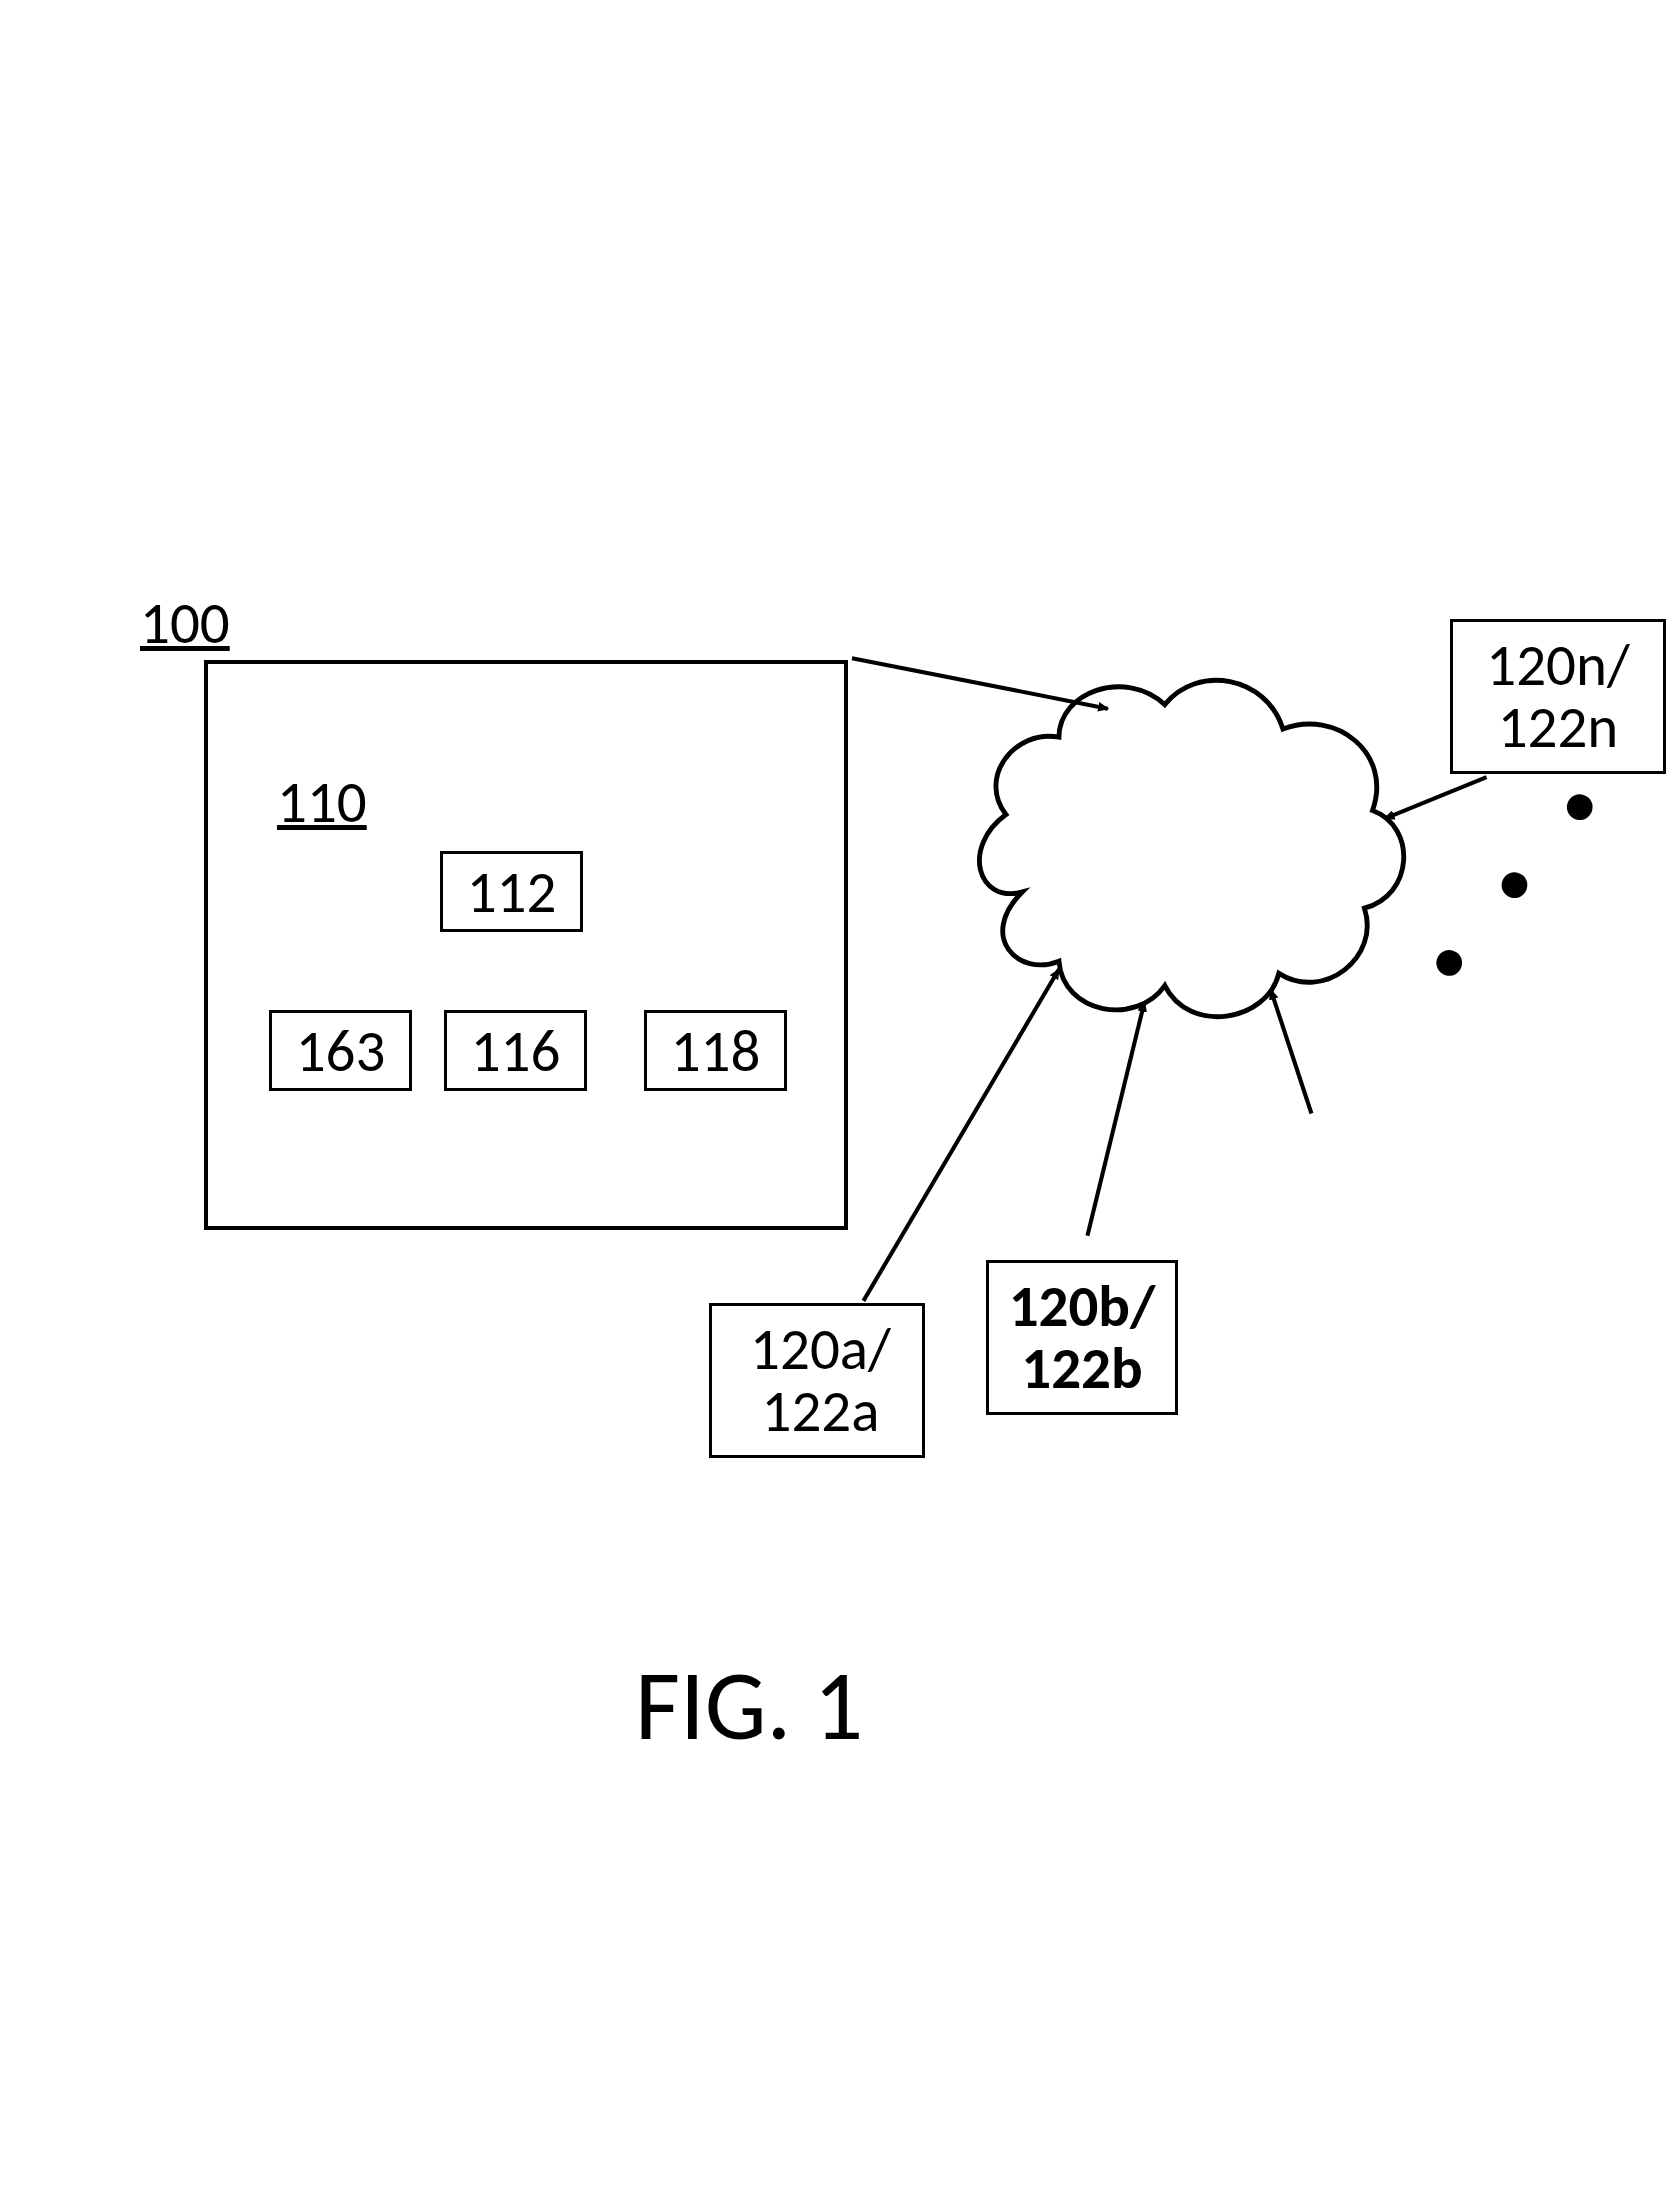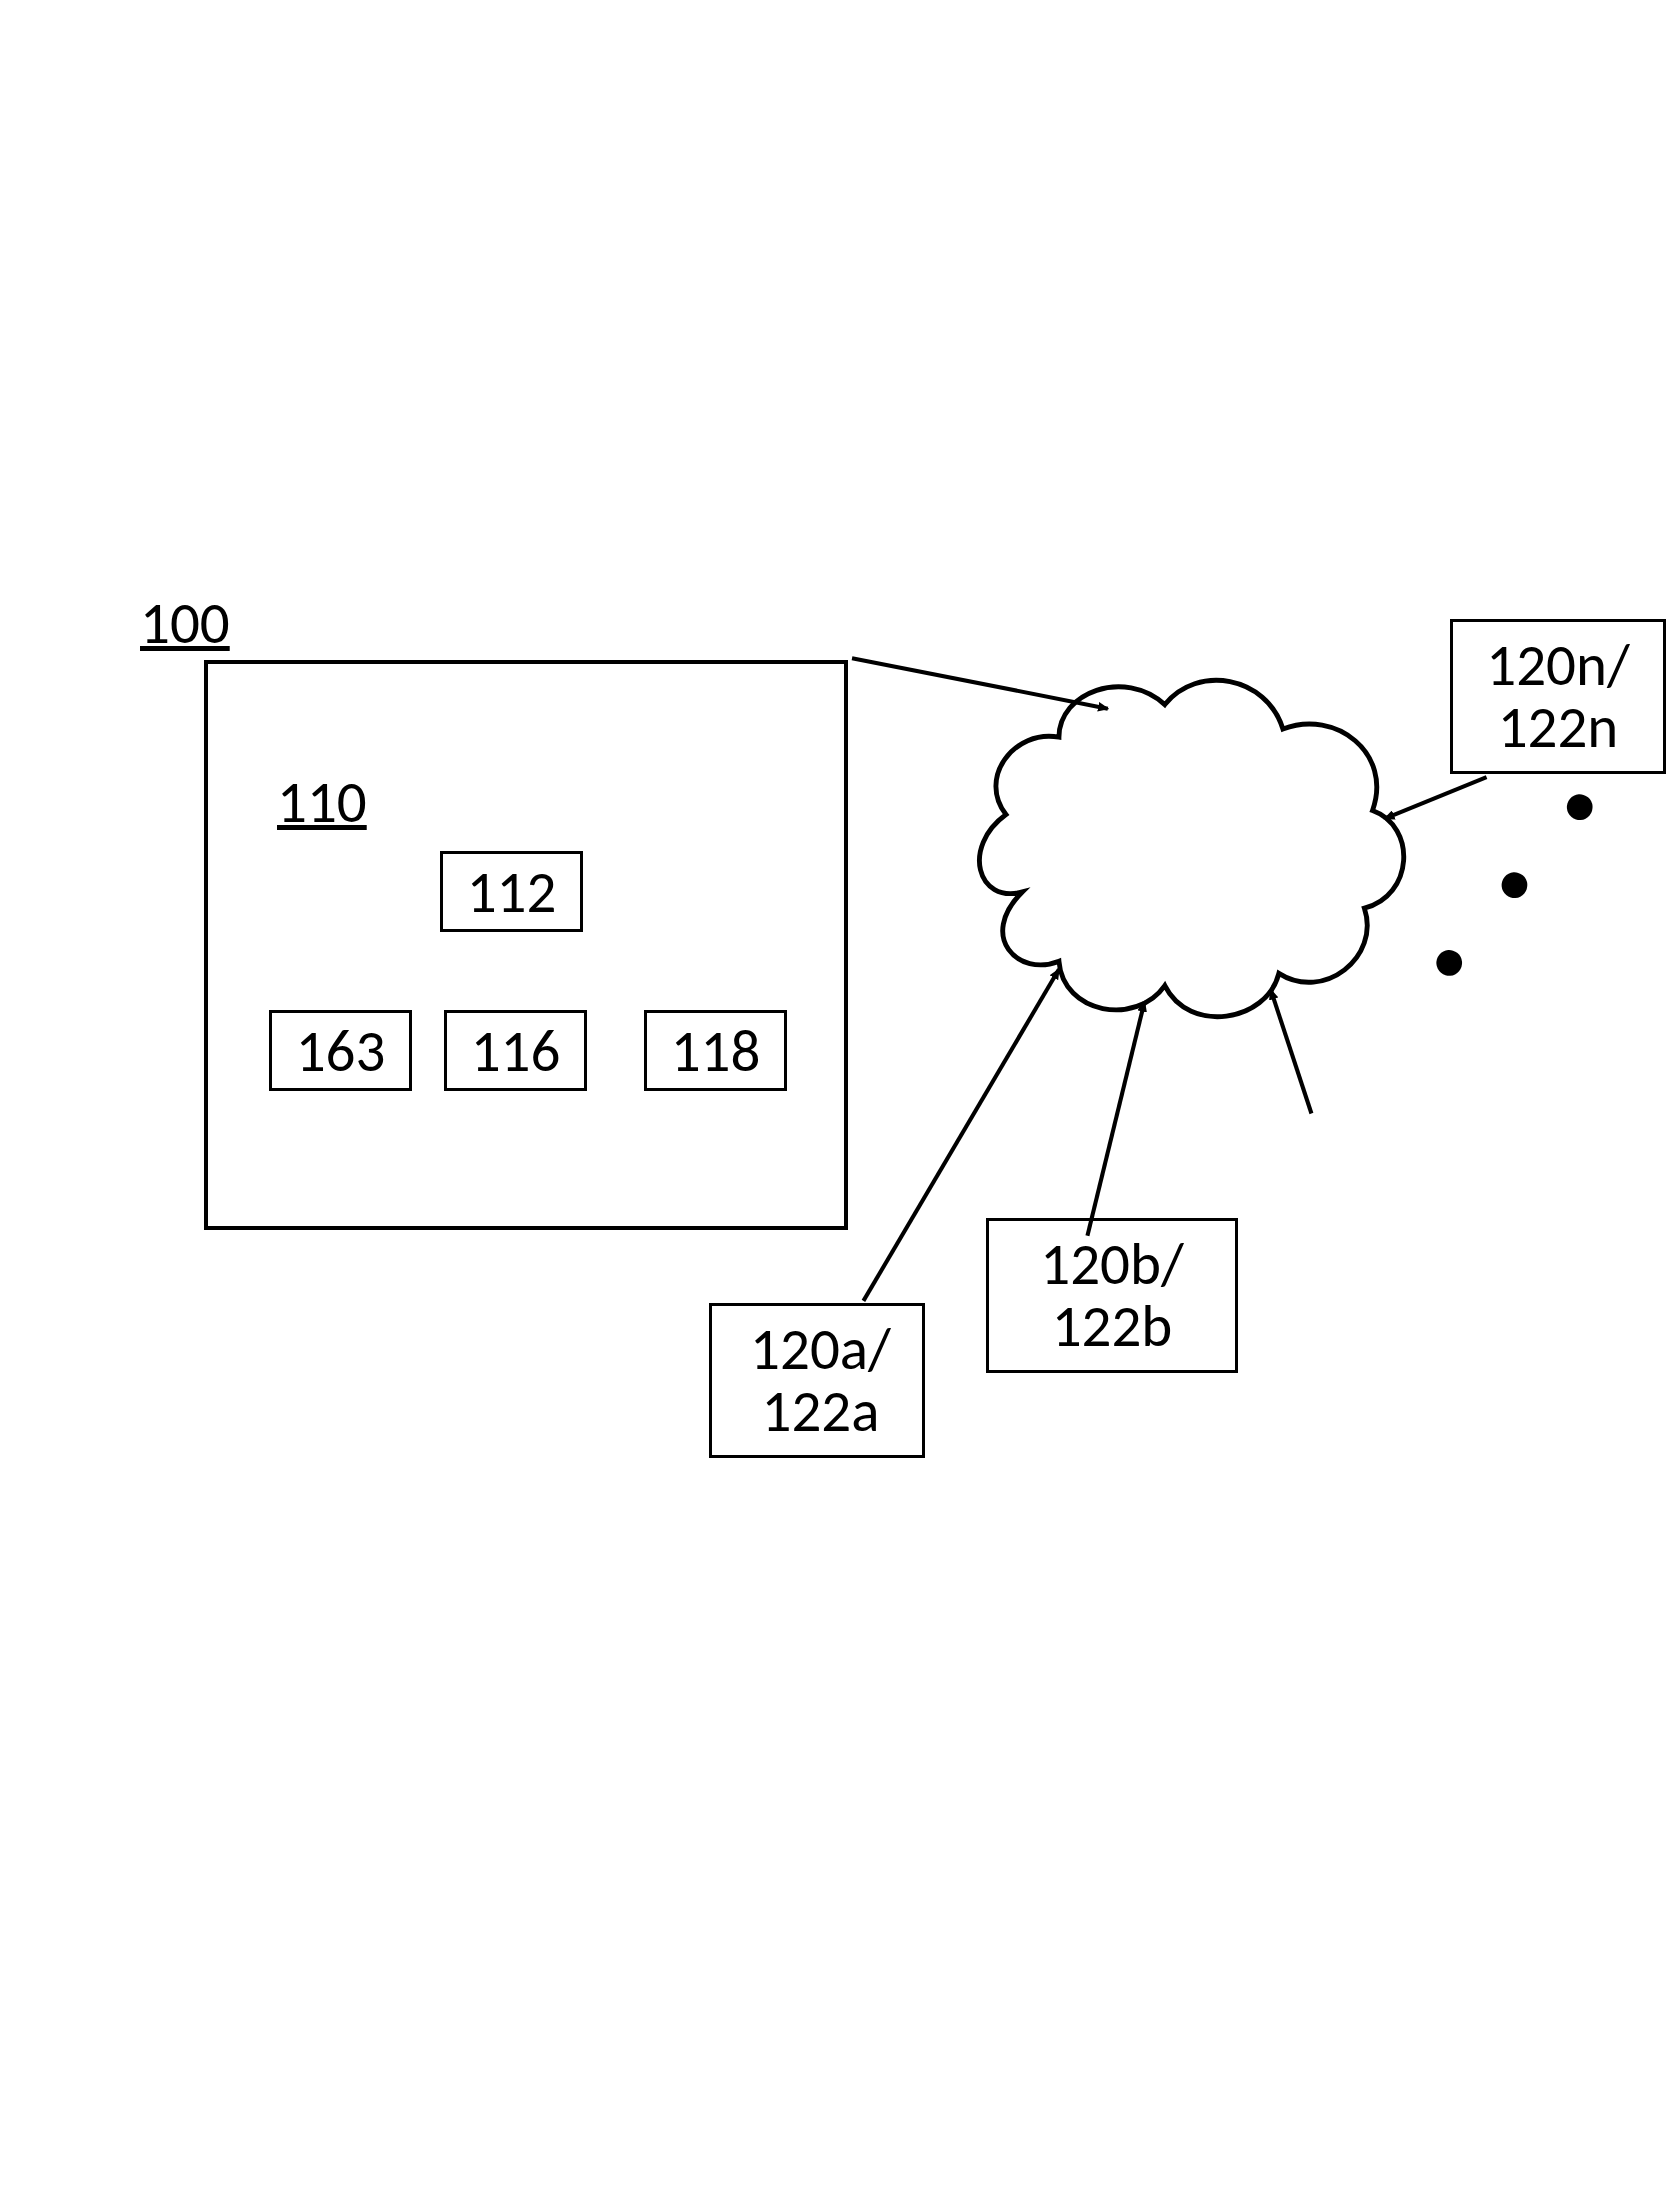--- a/index.html
+++ b/index.html
@@ -77,37 +77,38 @@
 
   <div class="label-text underline" style="position:absolute; left:1145px; top:823px;">130</div>
 
   <div class="box" style="left:709px; top:1303px; width:216px; height:155px;padding-left:7px;">
     <div class="label-text inner-lines">
       <div>120a/</div>
       <div>122a</div>
     </div>
   </div>
 
-  <div class="box" style="left:986px; top:1218px; width:252px; height:155px;">
+  <div class="box" style="left:986px; top:1260px; width:192px; height:155px;font-weight:bold;">
     <div class="label-text inner-lines">
       <div>120b/</div>
       <div>122b</div>
     </div>
   </div>
 
 
   <div class="box" style="left:1450px; top:619px; width:216px; height:155px;">
     <div class="label-text inner-lines">
       <div>120n/</div>
       <div>122n</div>
     </div>
   </div>
 
   <div class="label-text" style="position:absolute; left:1434px; top:929px; font-size:73px; letter-spacing:24.4px; transform:rotate(-50deg); transform-origin:left center;">• • •</div>
 
+  <div class="fig-caption" style="left:635px; top:1646px;">FIG. 1</div>
 
   <svg class="overlay" viewBox="0 0 2060 2707" xmlns="http://www.w3.org/2000/svg">
     <defs>
       <marker id="arrowhead" markerWidth="14" markerHeight="12" refX="12" refY="6" orient="auto" markerUnits="userSpaceOnUse">
         <path d="M0,0 L14,6 L0,12 Z" fill="#000000"></path>
       </marker>
     </defs>
 
     <g>
       <path d="

